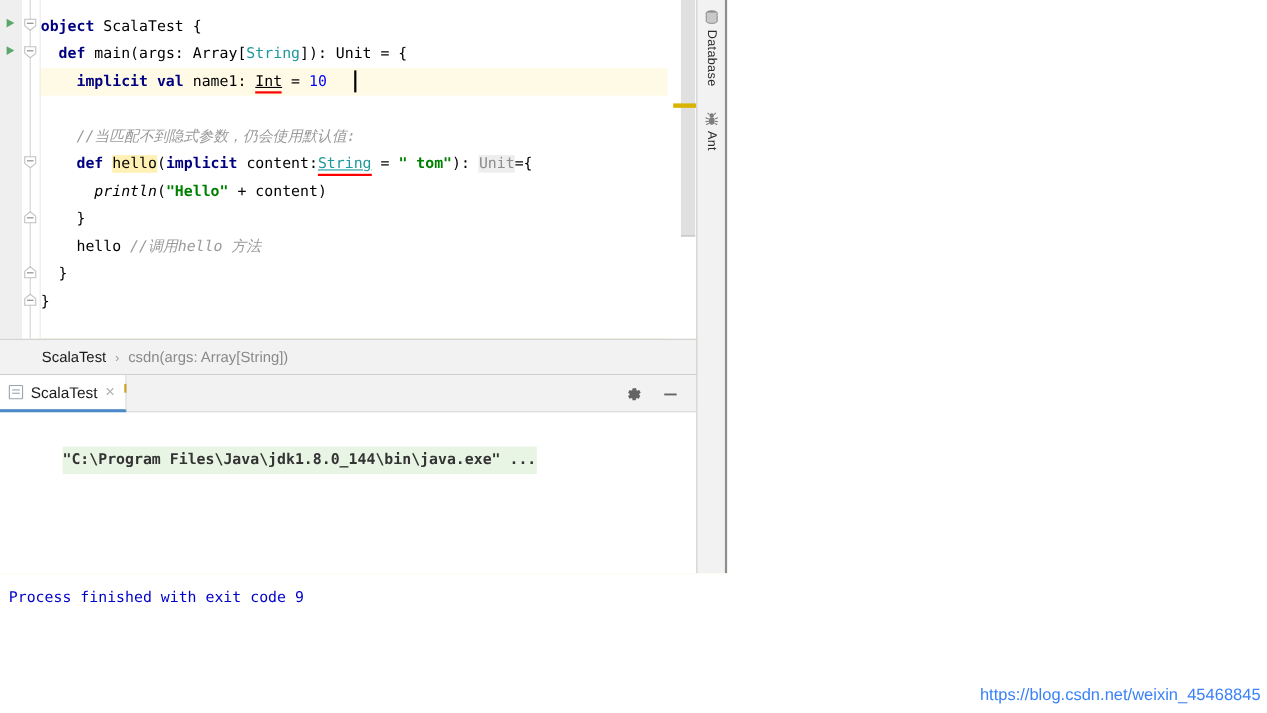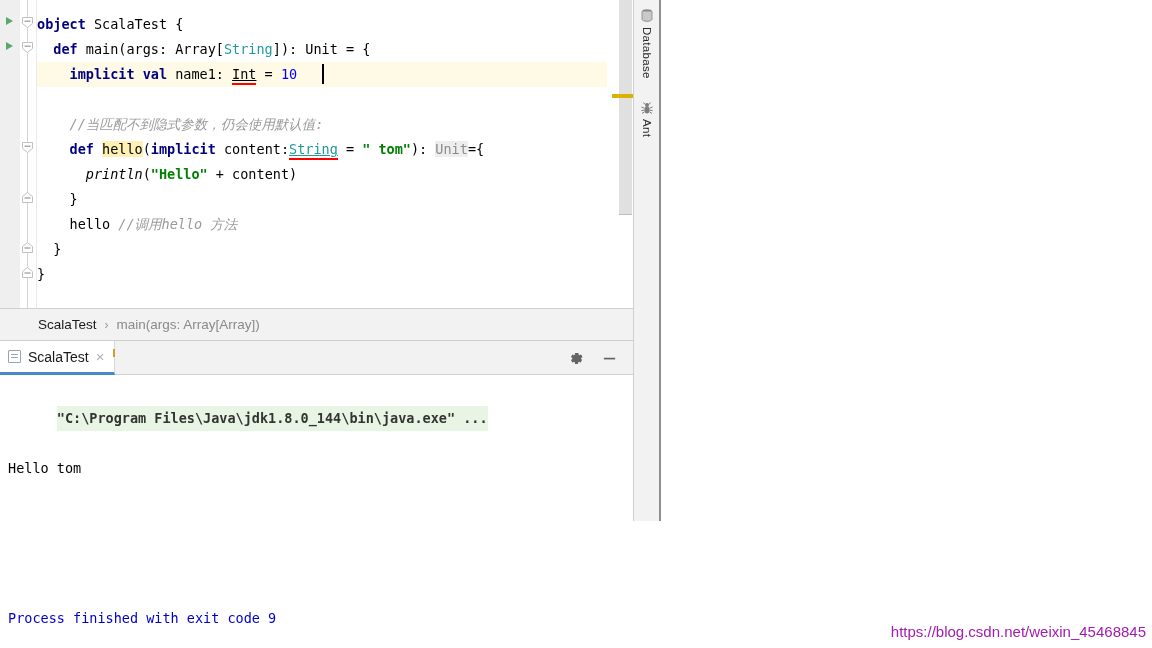--- a/index.html
+++ b/index.html
@@ -291,21 +291,21 @@
     font-size: 15px;
     color: #ee1111;
     white-space: nowrap;
   }
 
   
   #watermark {
     position: absolute;
     right: 6px; bottom: 8px;
     font-size: 15px;
-    color: #a21caf;
+    color: #3b82f6;
     white-space: nowrap;
   }
 </style>
 </head>
 <body>
 
 <div id="app">
 
   <div id="editor-area">
 
@@ -372,21 +372,21 @@
     <div id="editor-scrollbar">
       <div id="scroll-thumb"></div>
       <div id="scroll-marker"></div>
     </div>
   </div>
 
 
   <div id="breadcrumb">
     <span class="crumb-root">ScalaTest</span>
     <span class="crumb-sep">›</span>
-    <span class="crumb-leaf">main(args: Array[Array])</span>
+    <span class="crumb-leaf">csdn(args: Array[String])</span>
   </div>
 
   <div id="console-panel">
     <div id="console-tabbar">
       <div id="console-tab">
         <span class="tab-app-icon"></span>
         <span id="console-tab-label">ScalaTest</span>
         <span id="console-tab-close">×</span>
       </div>
       <div id="tab-pin"></div>
@@ -401,21 +401,20 @@
         <span class="tb-icon">
           <svg width="15" height="15" viewBox="0 0 16 16">
             <rect x="2" y="7.2" width="12" height="1.8" fill="#646464"></rect>
           </svg>
         </span>
       </div>
     </div>
 
     <div id="console-output">
       <span class="out-cmd">"C:\Program Files\Java\jdk1.8.0_144\bin\java.exe" ...</span>
-      <span class="out-txt">Hello tom</span>
       <span class="out-blank"></span>
       <span class="out-exit">Process finished with exit code 9</span>
     </div>
   </div>
 
   <div id="tool-strip">
     <div class="tool-btn" style="top:8px;">
       <span class="tool-ico">
         <svg width="16" height="16" viewBox="0 0 16 16">
           <ellipse cx="8" cy="3.4" rx="5" ry="2.1" fill="#8a8a8a"></ellipse>

